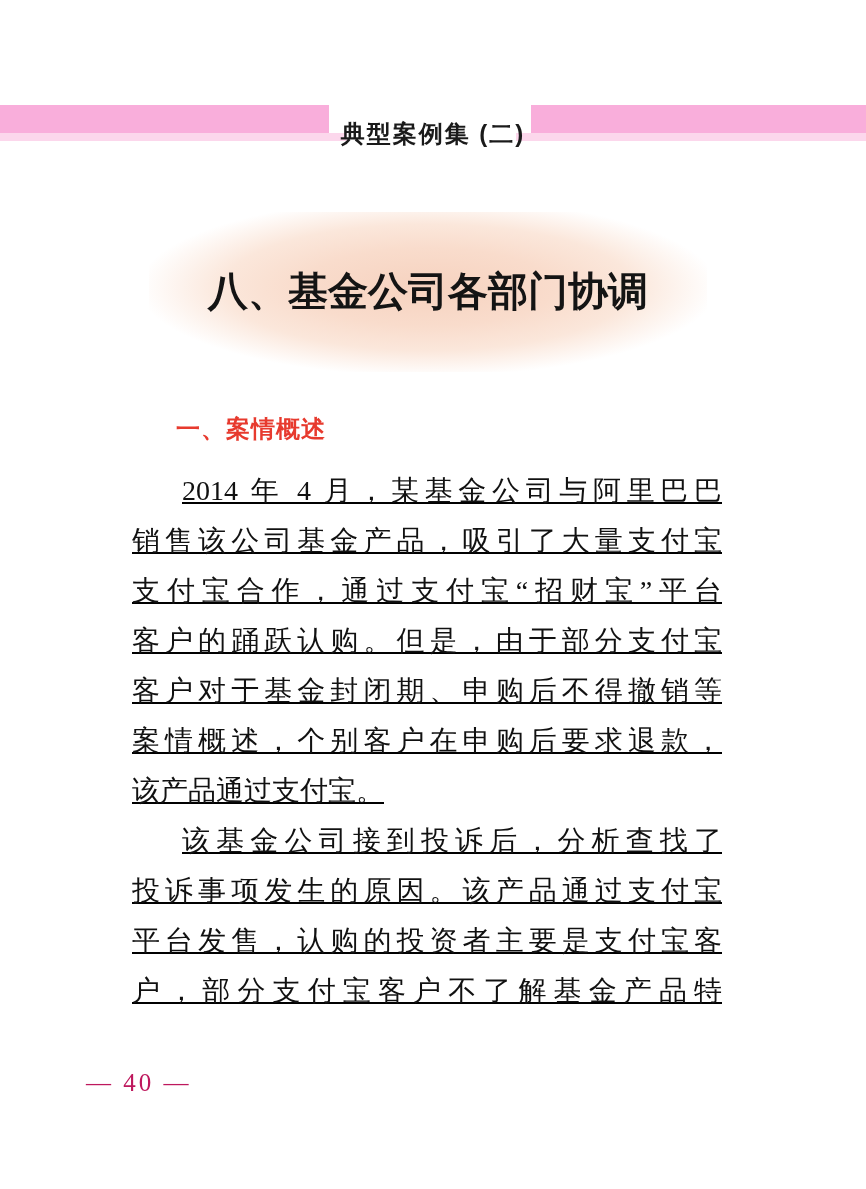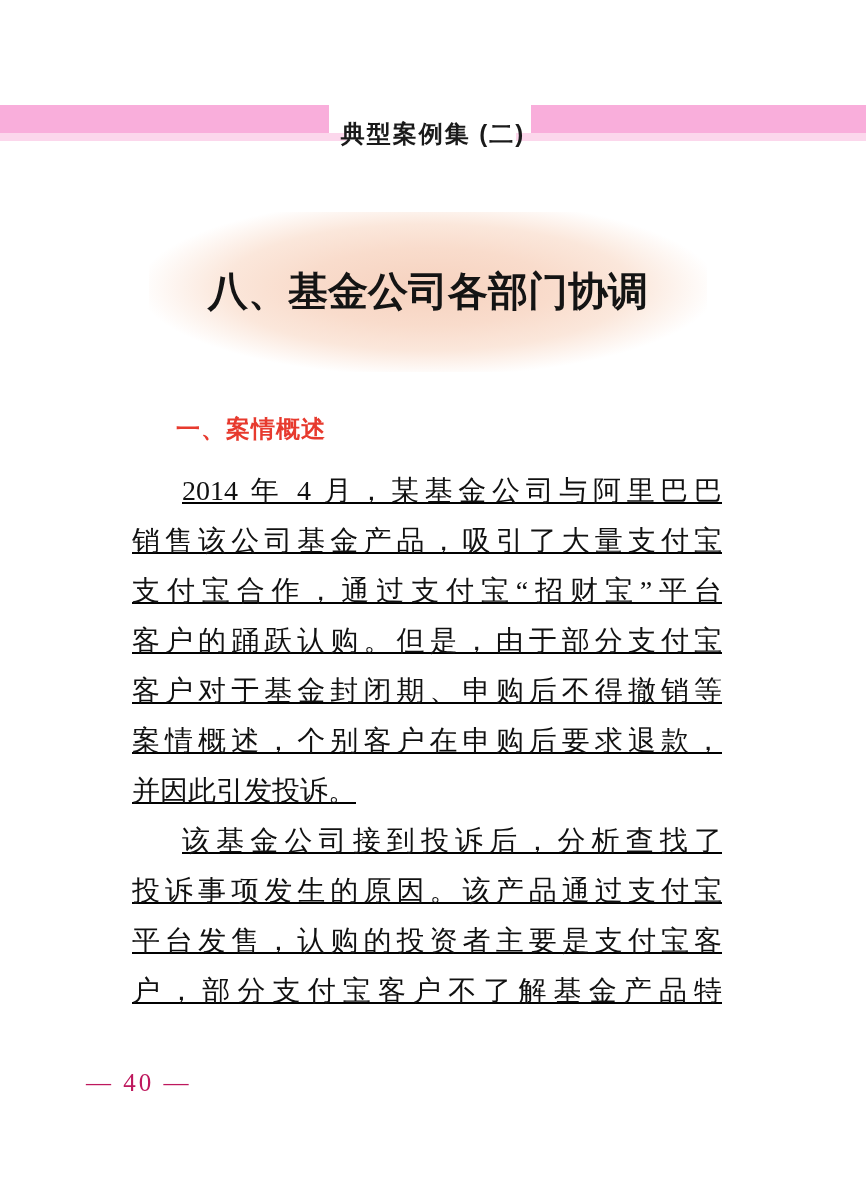--- a/index.html
+++ b/index.html
@@ -76,21 +76,21 @@
 
   <div class="section-heading" style="color: rgb(231, 58, 46);">一、案情概述</div>
 
   <div class="body-text">
       <div class="body-line indent just">2014 年 4 月，某基金公司与阿里巴巴</div>
       <div class="body-line just">销售该公司基金产品，吸引了大量支付宝</div>
       <div class="body-line just">支付宝合作，通过支付宝“招财宝”平台</div>
       <div class="body-line just">客户的踊跃认购。但是，由于部分支付宝</div>
       <div class="body-line just">客户对于基金封闭期、申购后不得撤销等</div>
       <div class="body-line just">案情概述，个别客户在申购后要求退款，</div>
-      <div class="body-line">并因此引发投诉。</div>
+      <div class="body-line">该产品通过支付宝。</div>
       <div class="body-line indent just">该基金公司接到投诉后，分析查找了</div>
       <div class="body-line just">投诉事项发生的原因。该产品通过支付宝</div>
       <div class="body-line just">平台发售，认购的投资者主要是支付宝客</div>
       <div class="body-line just">户，部分支付宝客户不了解基金产品特</div>
     </div>
 
   <div class="page-number">— 40 —</div>
 
 </div>
 

